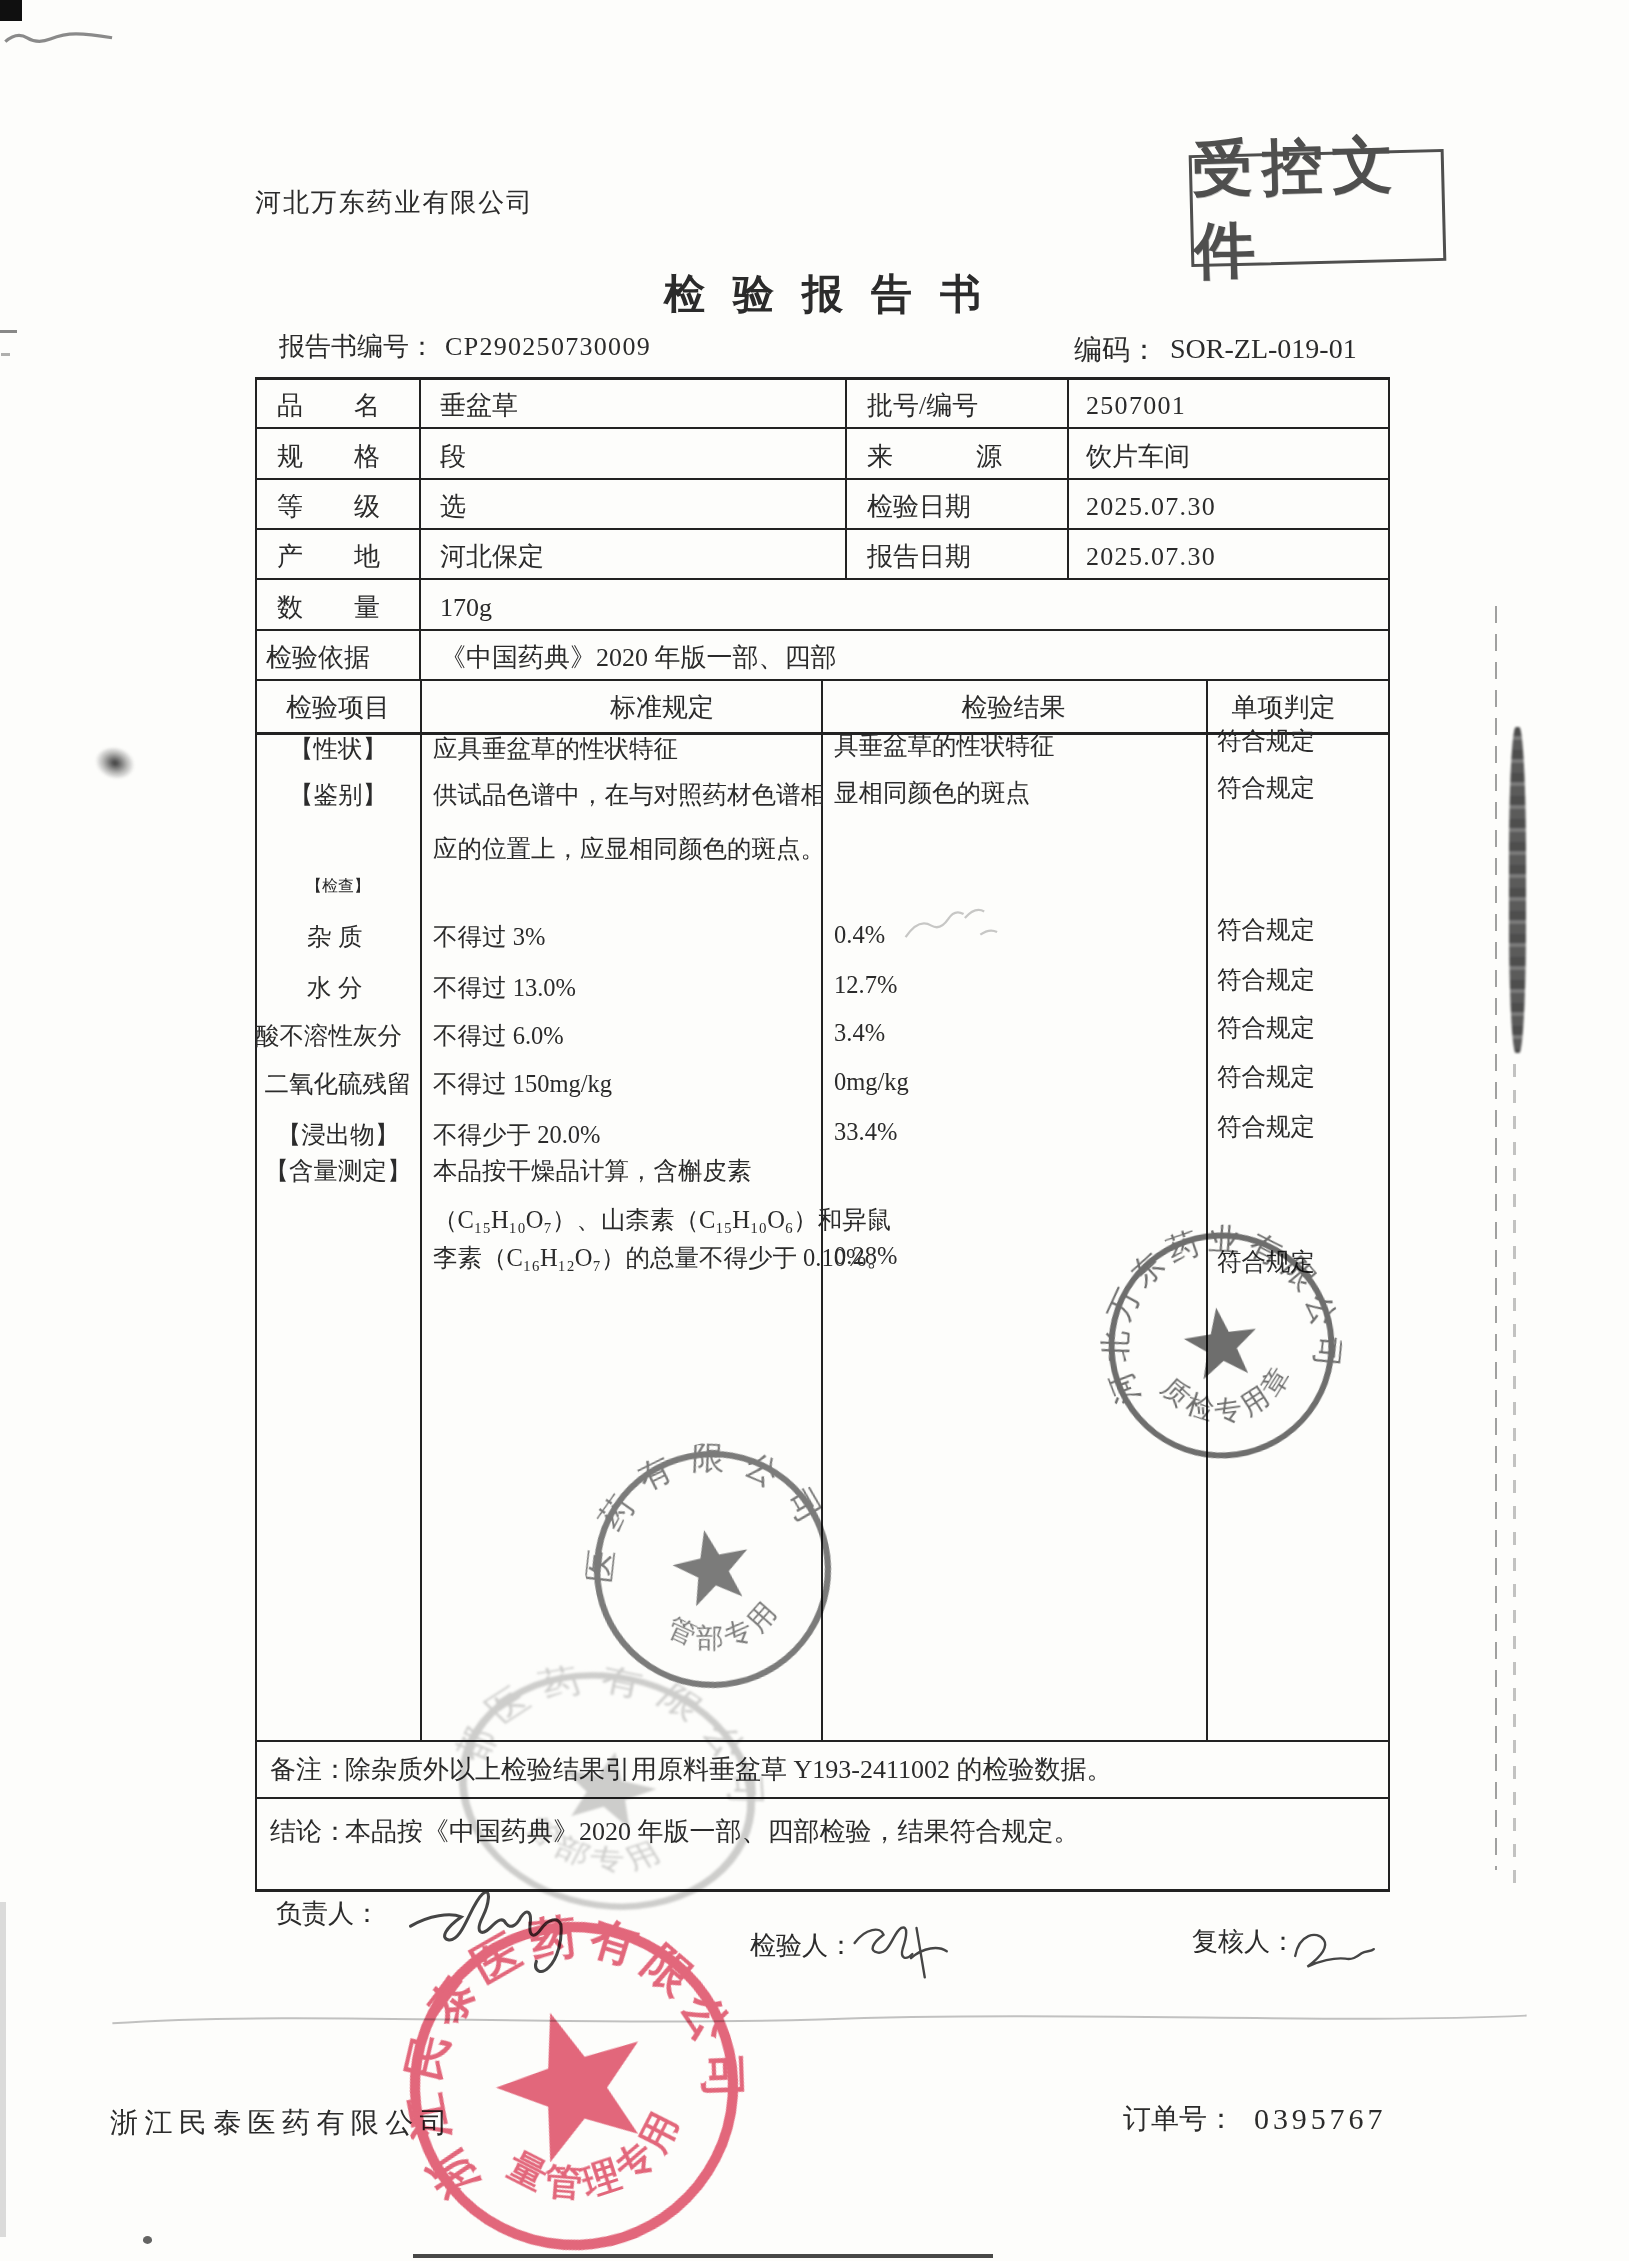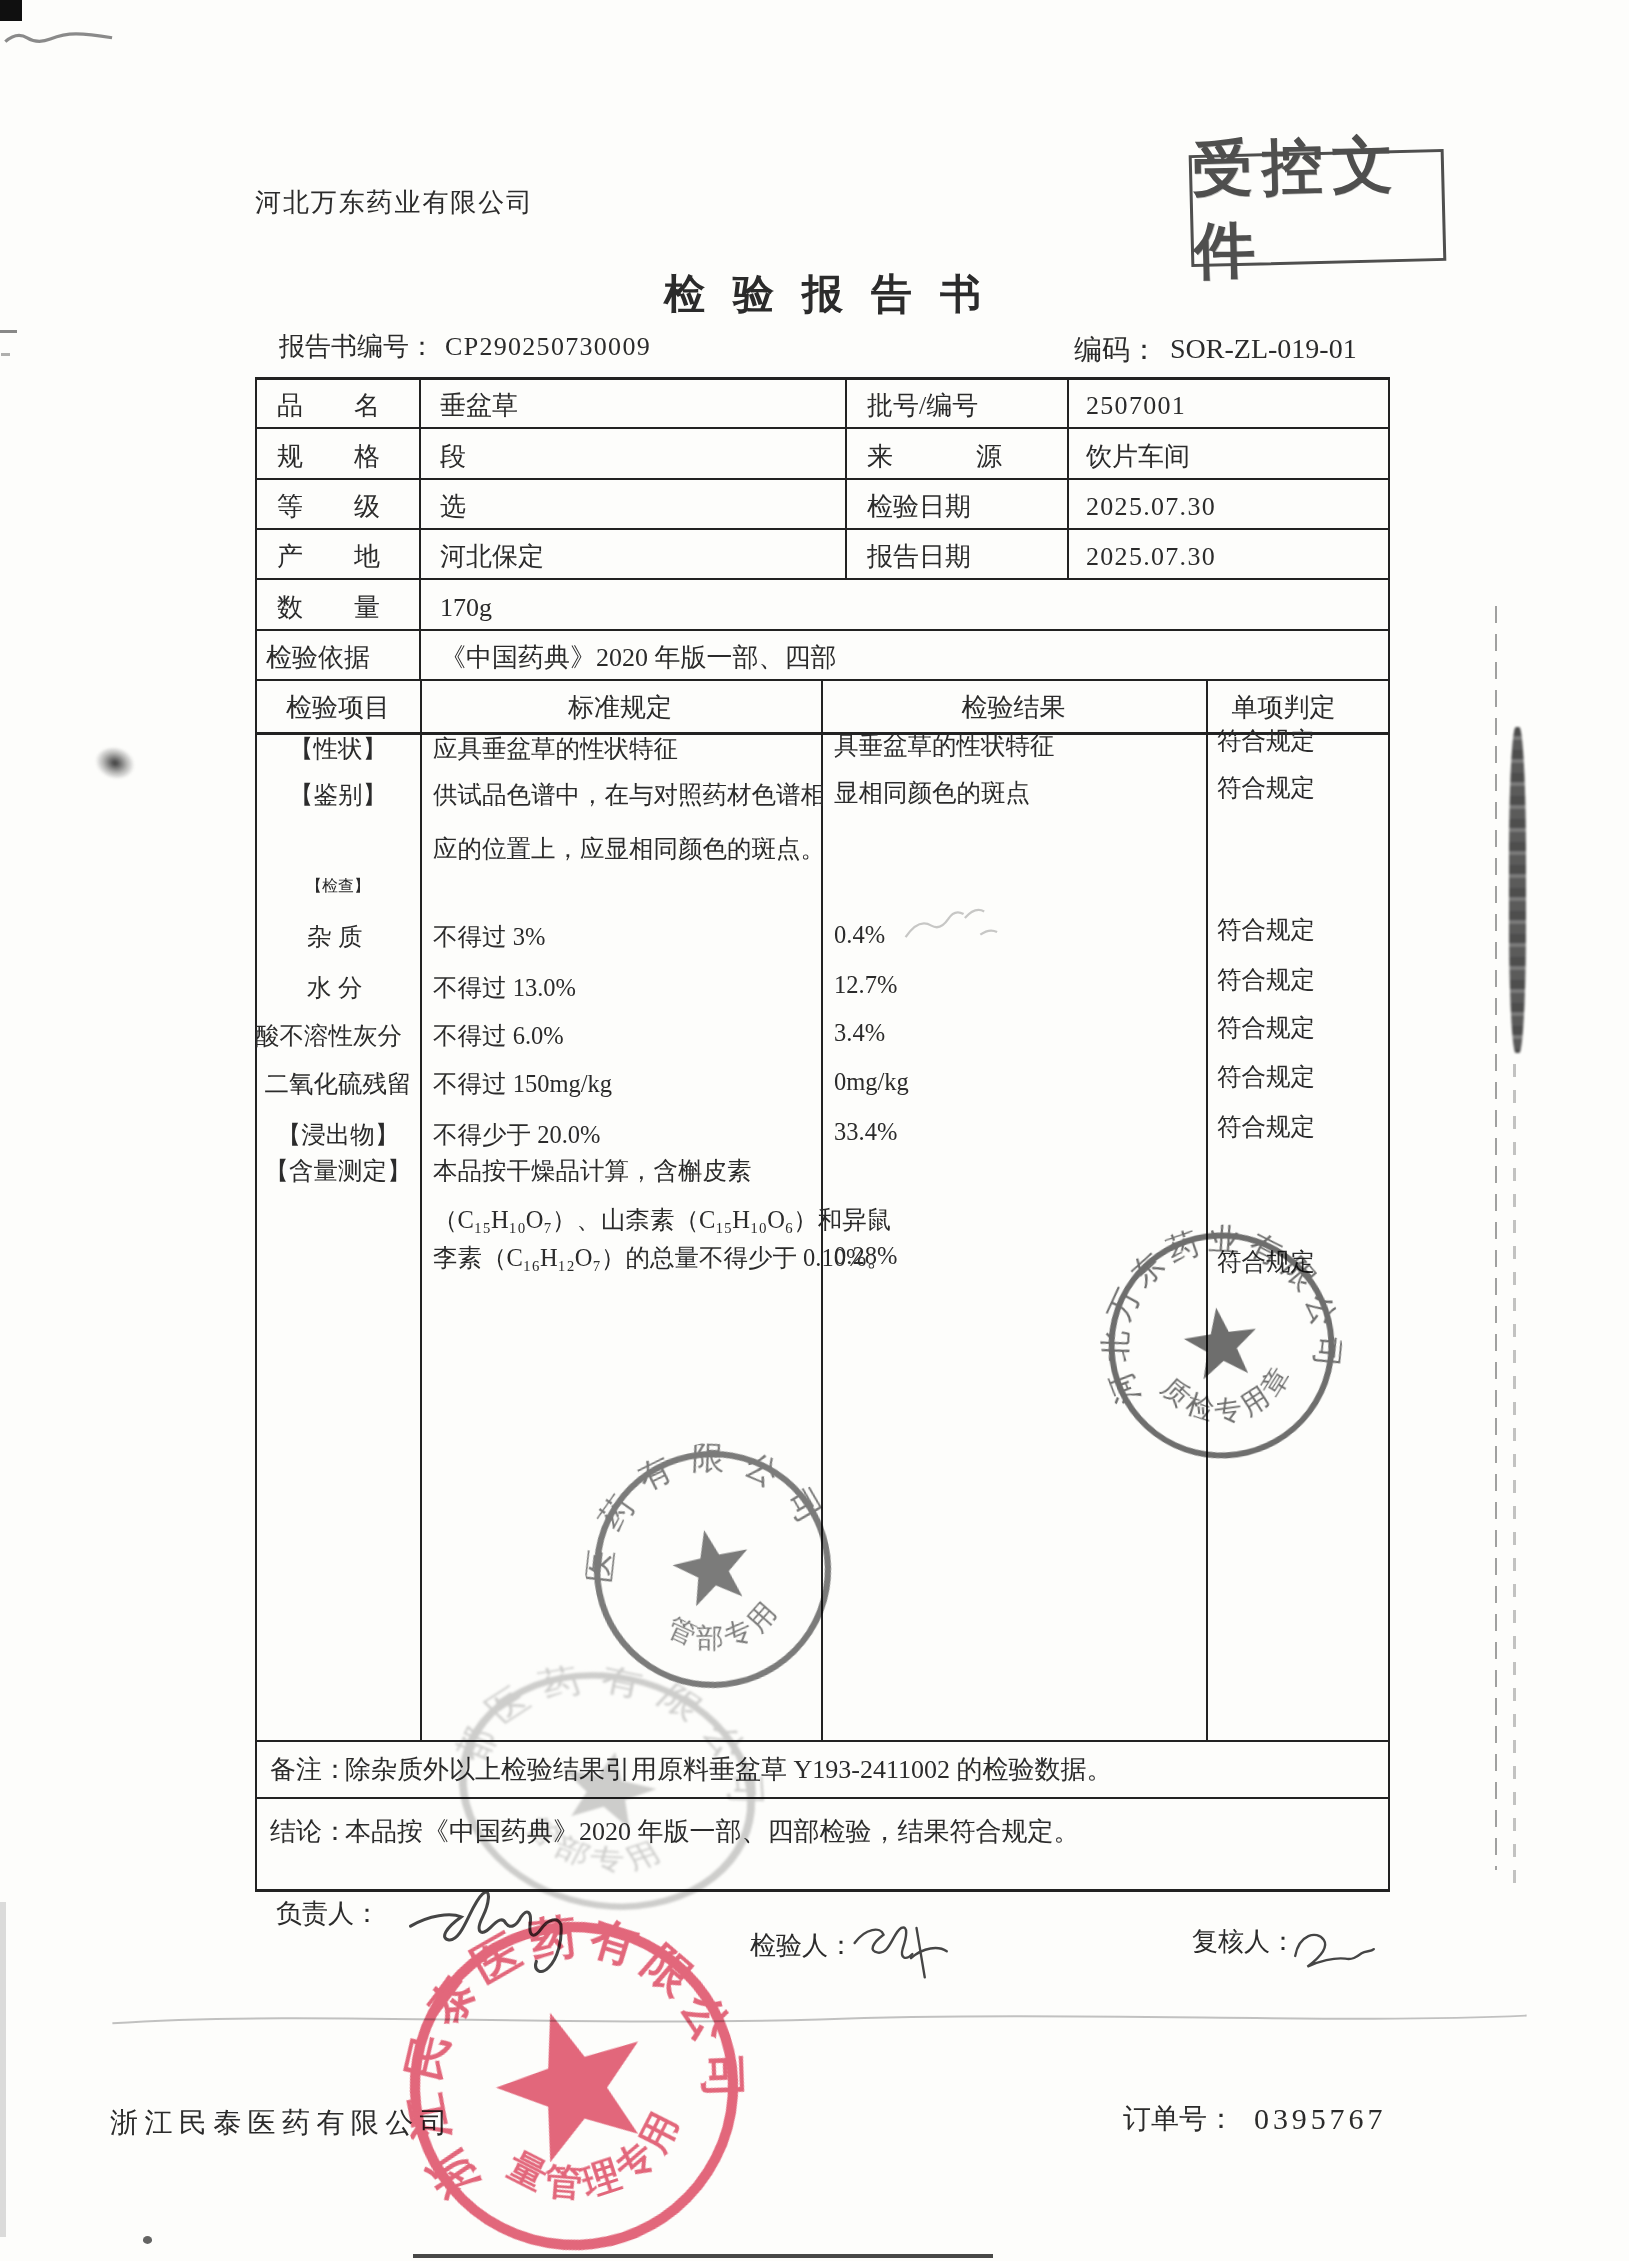--- a/index.html
+++ b/index.html
@@ -98,21 +98,21 @@
   <div class="t" style="left:867px;top:542px;">报告日期</div>
   <div class="t" style="left:1086px;top:542px;letter-spacing:1.3px;">2025.07.30</div>
 
   <div class="t spread" style="left:277px;top:593px;width:103px;">数量</div>
   <div class="t" style="left:440px;top:593px;">170g</div>
 
   <div class="t" style="left:266px;top:643px;">检验依据</div>
   <div class="t" style="left:440px;top:643px;">《中国药典》2020 年版一部、四部</div>
 
   <div class="t c" style="left:255px;top:693px;width:166px;">检验项目</div>
-  <div class="t c" style="left:420px;top:693px;width:400px;">标准规定</div>
+  <div class="t c" style="left:420px;top:693px;width:400px;padding-left:42px;">标准规定</div>
   <div class="t c" style="left:821px;top:693px;width:385px;">检验结果</div>
   <div class="t c" style="left:1206px;top:693px;width:155px;">单项判定</div>
 
   <div class="t c" style="left:255px;top:735px;width:166px;font-size:24.5px;">【性状】</div>
   <div class="t" style="left:433px;top:735px;font-size:24.5px;">应具垂盆草的性状特征</div>
   <div class="t" style="left:834px;top:732px;font-size:24.5px;">具垂盆草的性状特征</div>
   <div class="t" style="left:1217px;top:727px;font-size:24.5px;">符合规定</div>
 
   <div class="t c" style="left:255px;top:781px;width:166px;font-size:24.5px;">【鉴别】</div>
   <div class="t" style="left:433px;top:781px;font-size:24.5px;">供试品色谱中，在与对照药材色谱相</div>

